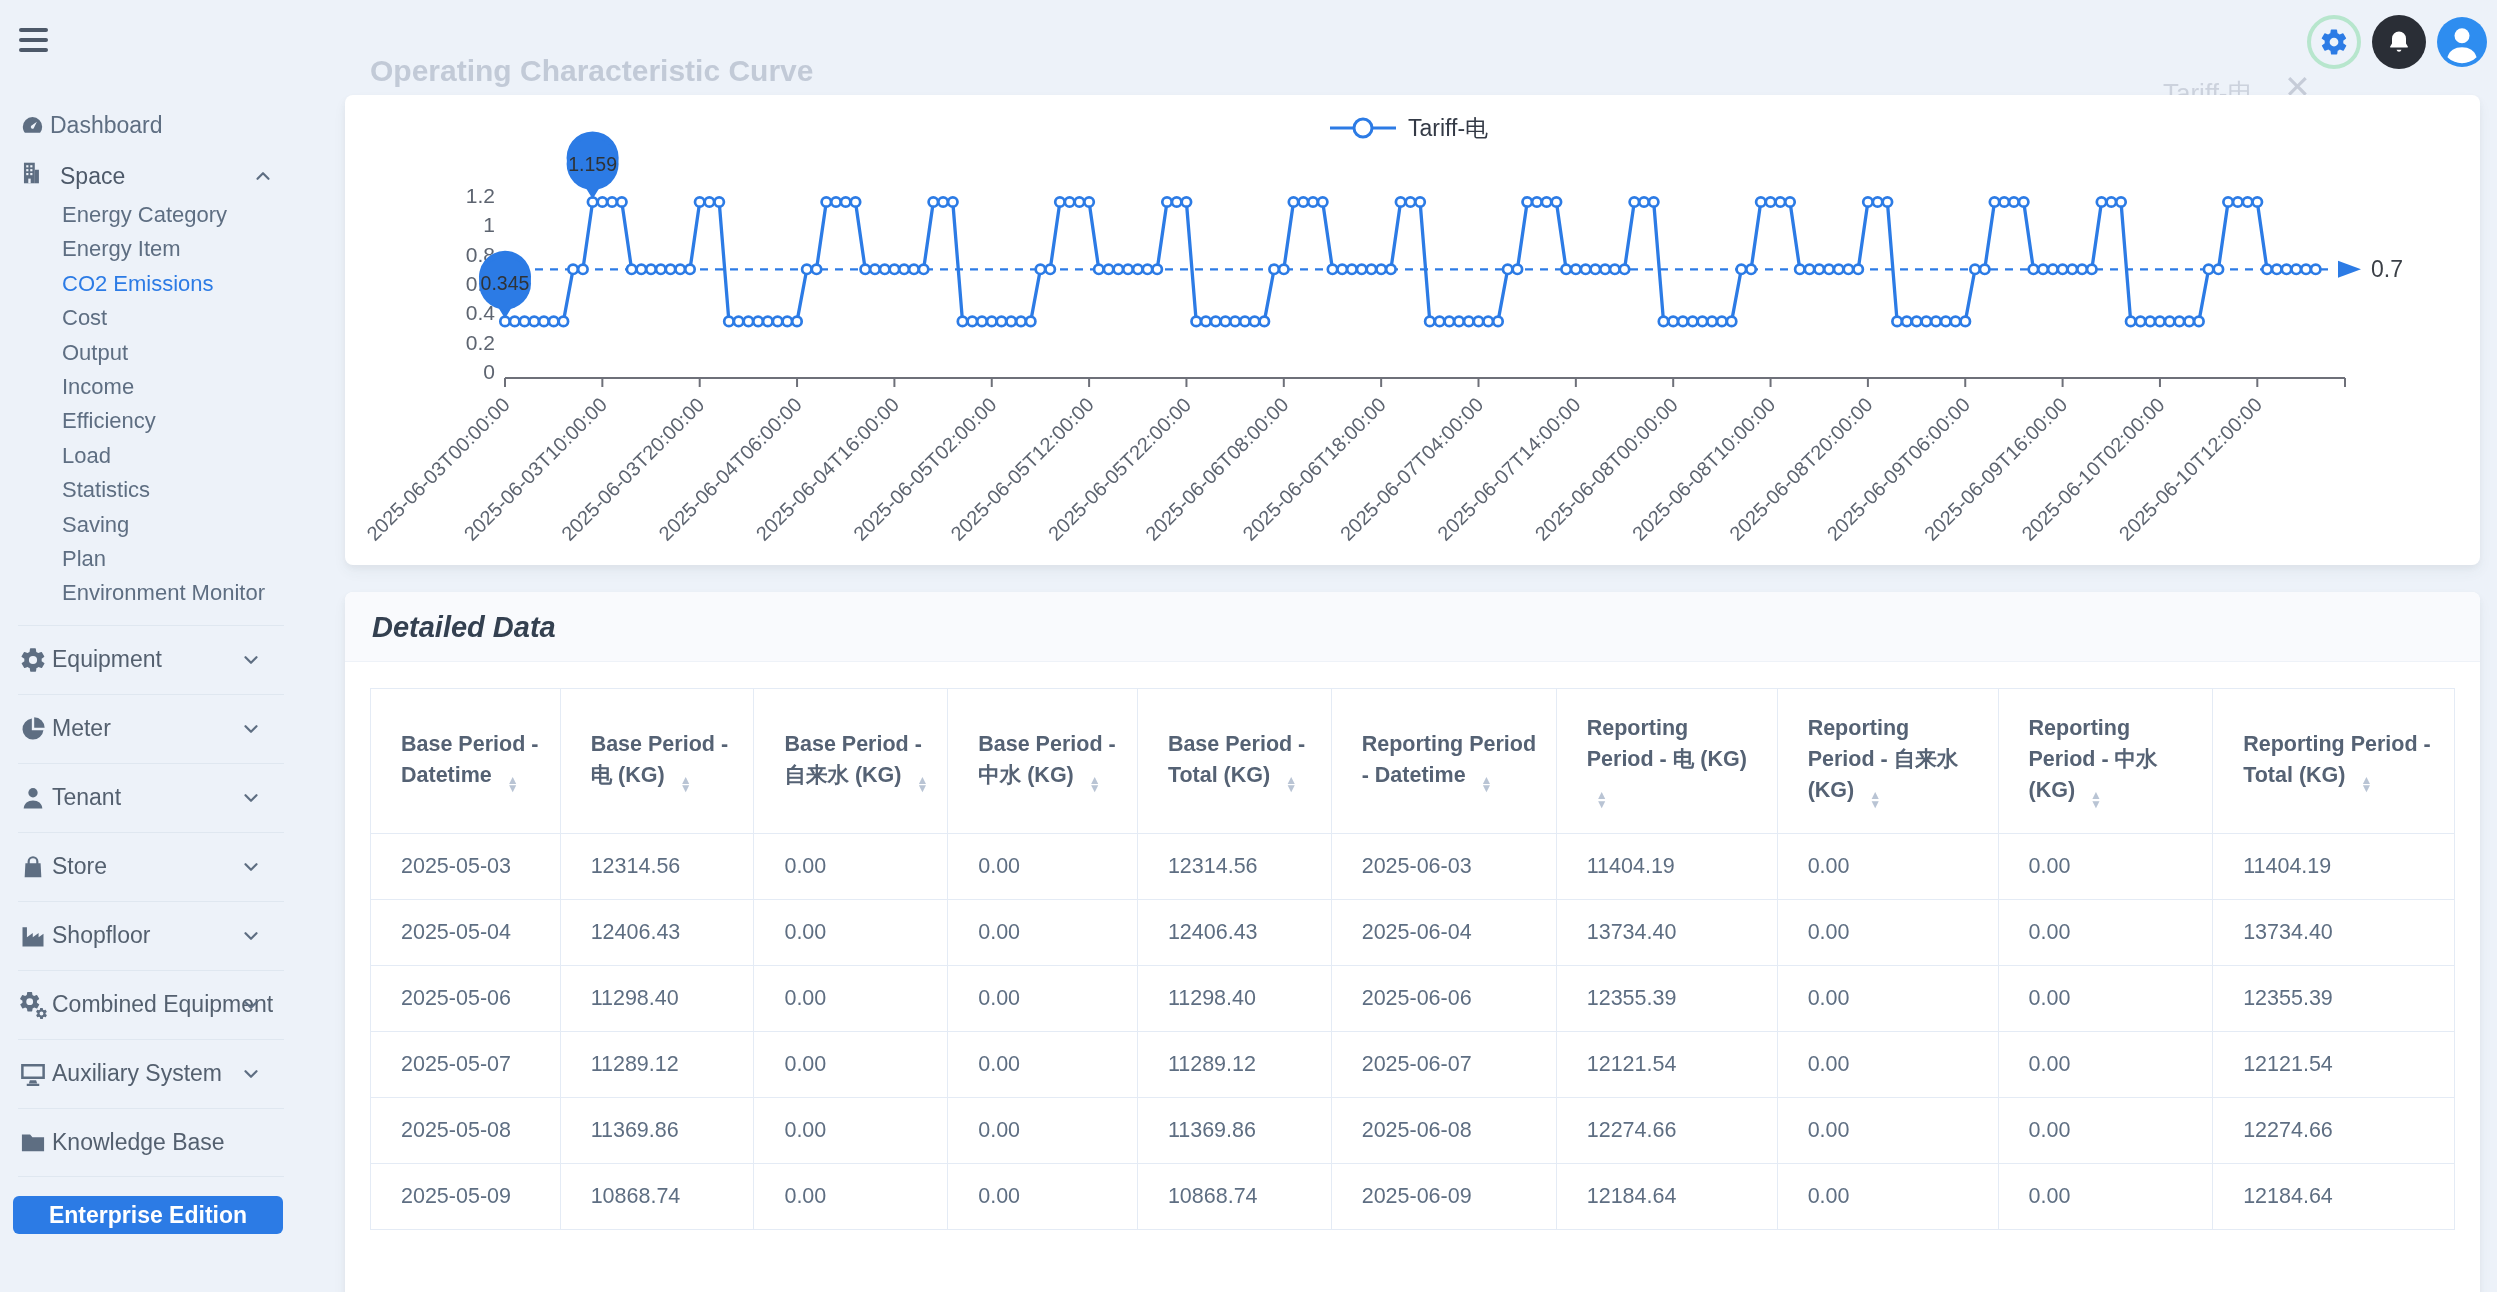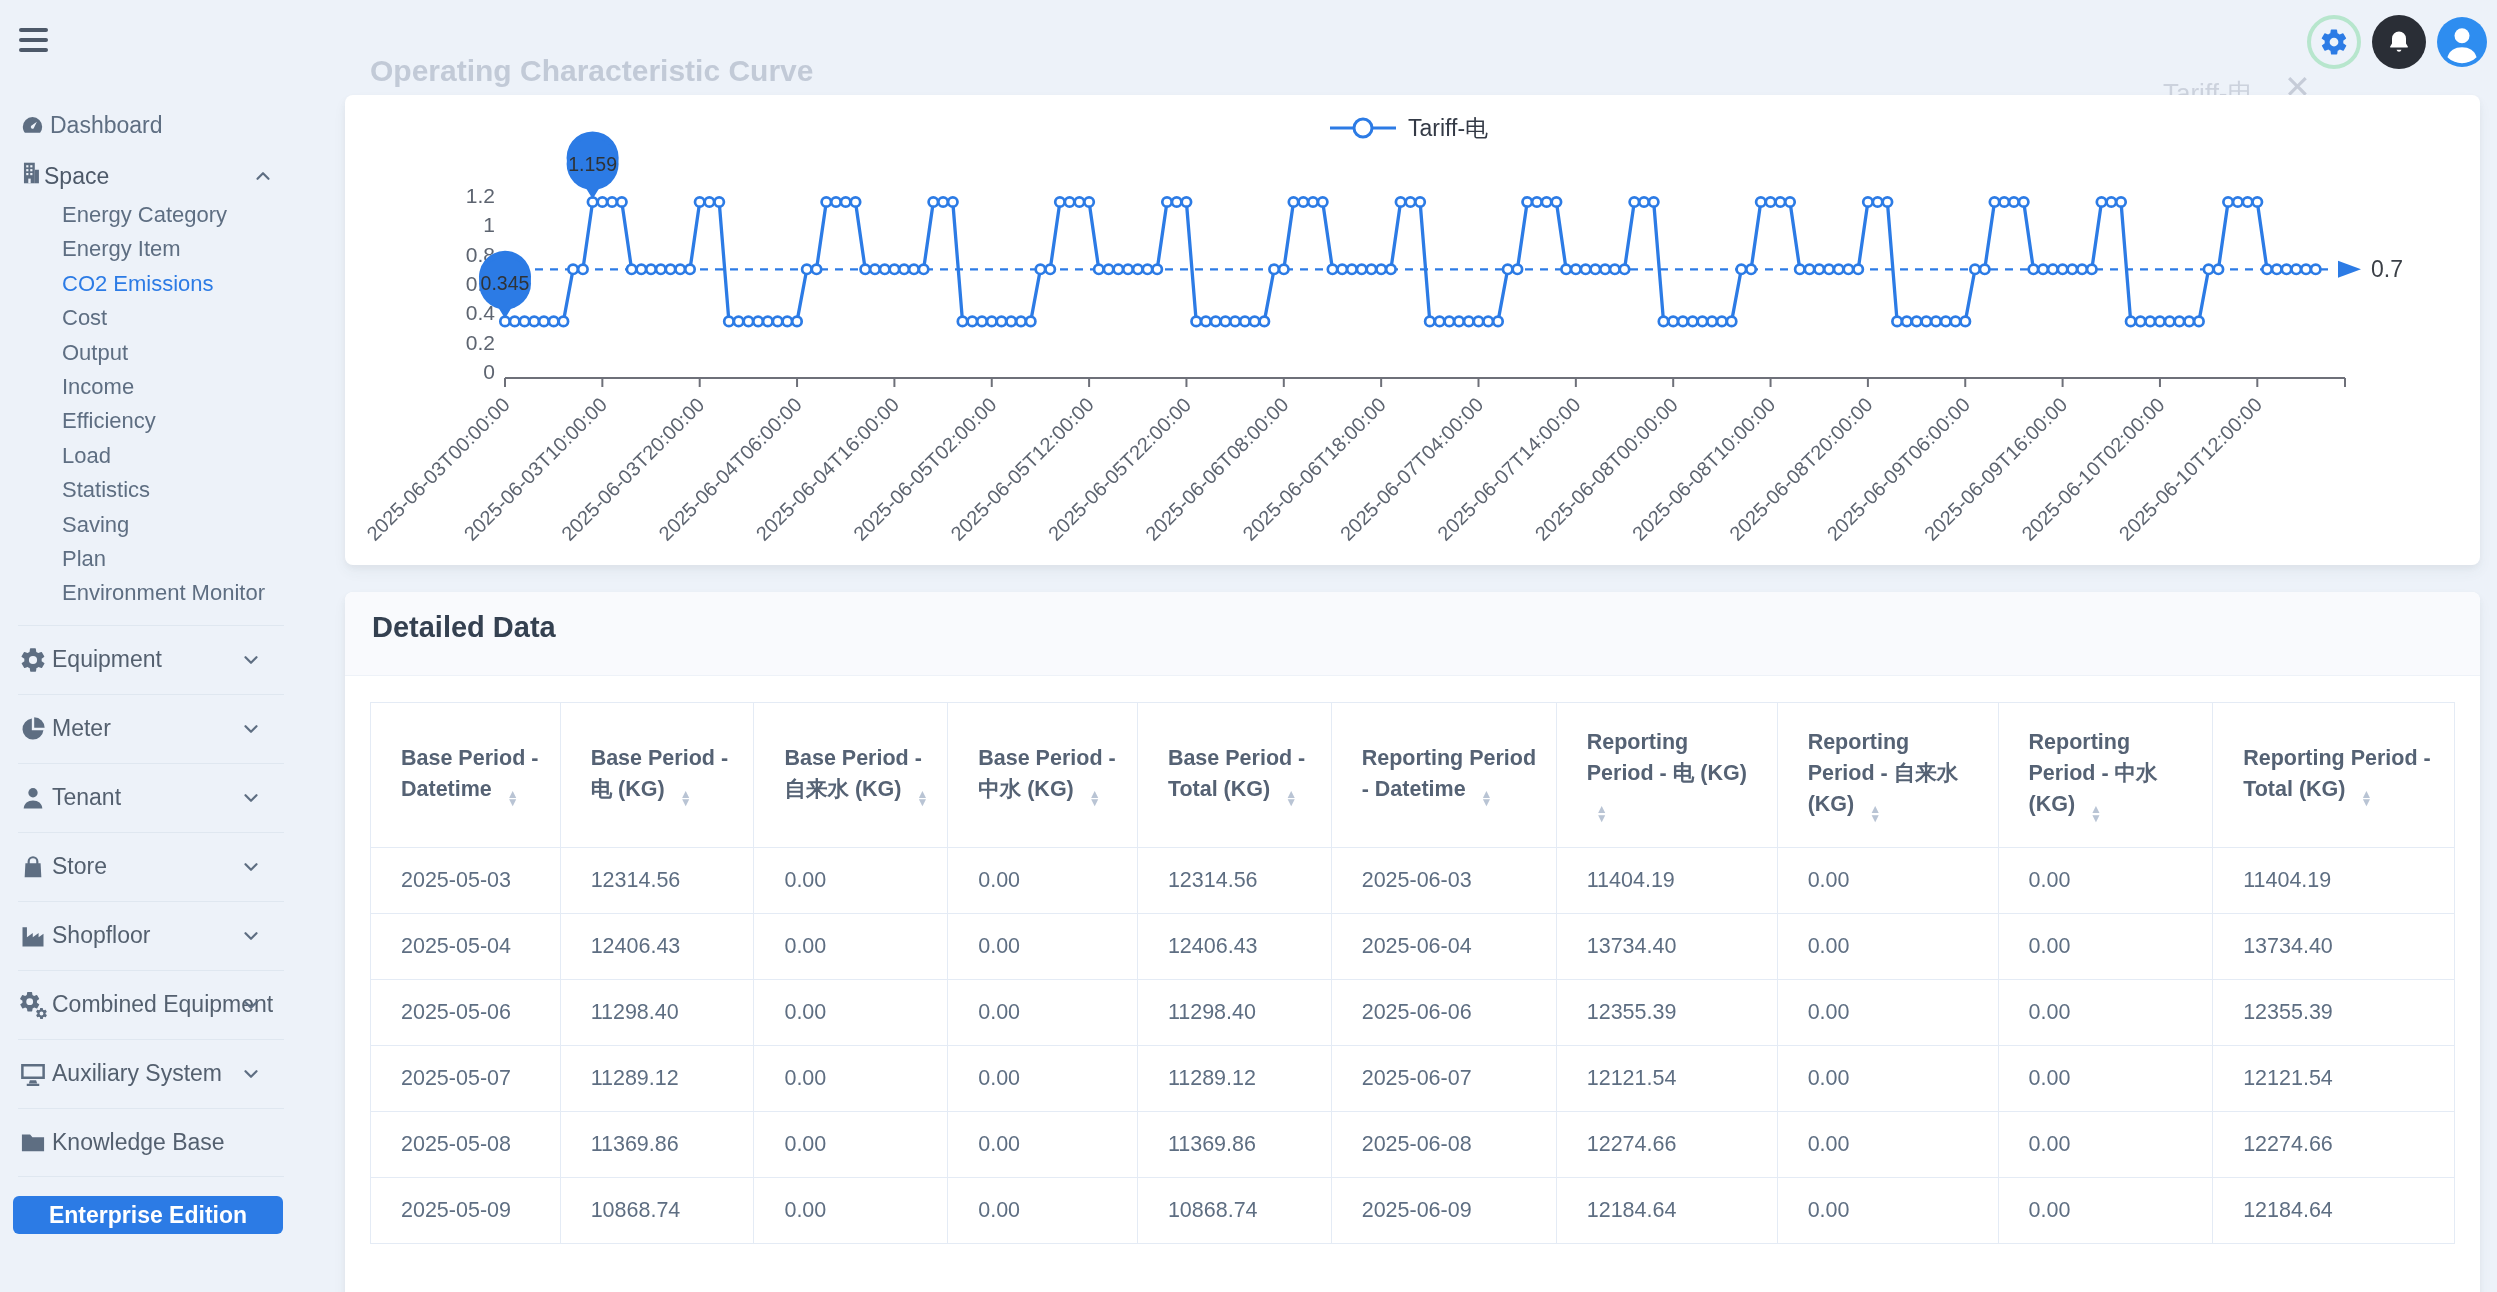--- a/index.html
+++ b/index.html
@@ -11,21 +11,21 @@
   
   .sidebar { position:absolute; left:0; top:0; width:296px; height:1292px; z-index:3; }
   .brand-row { position:relative; height:82px; }
   .hamburger { position:absolute; left:19px; top:28px; width:29px; height:24px; display:flex; flex-direction:column; justify-content:space-between; cursor:pointer; }
   .hamburger span { display:block; height:4px; border-radius:2px; background:#4d5969; }
   .logo { position:absolute; left:79px; top:8px; display:flex; align-items:center; gap:8px; cursor:pointer; }
   .logo-text { font-size:41px; font-weight:800; color:#2470e0; letter-spacing:-1px; }
   .nav { position:relative; padding:20px 0 0 18px; }
   .nav-item { display:flex; align-items:center; gap:4px; height:34px; margin-top:6px; font-size:23px; cursor:pointer; }
   .nav-item .ico { display:flex; width:28px; justify-content:center; }
-  .group-header { position:relative; display:flex; align-items:center; height:36px; margin-top:16px; font-size:23px; cursor:pointer; color:#4d5969; }
+  .group-header { position:relative; display:flex; align-items:center; gap:16px; height:36px; margin-top:16px; font-size:23px; cursor:pointer; color:#4d5969; }
   .chev { position:absolute; right:22px; top:50%; transform:translateY(-50%); display:flex; }
   .sub-list { padding:4px 0 0 0; }
   .sub-item { height:34.4px; line-height:34.4px; padding-left:44px; font-size:22px; color:#5e6e82; cursor:pointer; white-space:nowrap; }
   .sub-item.active { color:#2c7be5; }
   .groups { margin-top:14px; margin-right:12px; }
   .group-row { position:relative; display:flex; align-items:center; gap:4px; height:69px; border-top:1px solid #dfe7f0; font-size:23px; color:#54606f; cursor:pointer;text-align:right; }
   .group-row:last-child { border-bottom:1px solid #dfe7f0; }
   .group-row .ico { display:flex; width:30px; justify-content:center; }
   .enterprise { position:absolute; left:13px; top:1196px; width:270px; height:38px; background:#2c7be5; border:none; border-radius:6px; color:#fff; font-size:23px; font-weight:700; font-family:inherit; cursor:pointer; }
 
@@ -39,21 +39,21 @@
   .top-icons { position:absolute; right:10px; top:15px; display:flex; align-items:center; gap:11px; z-index:4; }
   .icon-btn { border-radius:50%; display:flex; align-items:center; justify-content:center; cursor:pointer; }
   .gear-btn { width:54px; height:54px; border:4px solid #b7e6cd; background:transparent; }
   .bell-btn { width:54px; height:54px; background:#2a2e36; }
   .avatar-btn { width:50px; height:50px; background:#2e8df0; }
 
   .card { position:absolute; left:49px; right:17px; background:#fff; border-radius:8px; box-shadow:0 7px 14px 0 rgba(65,69,88,.05), 0 3px 6px 0 rgba(0,0,0,.04); z-index:2; }
   .chart-card { top:95px; height:470px; }
   .chart-card svg { position:absolute; left:0; top:0; }
   .table-card { top:592px; height:780px; overflow:hidden; }
-  .card-header { background:#f9fafd; border-bottom:1px solid #eef2f8; border-radius:8px 8px 0 0; padding:19px 30px 31px 27px; }
+  .card-header { background:#f9fafd; border-bottom:1px solid #eef2f8; border-radius:8px 8px 0 0; padding:19px 30px 17px 27px;font-style:italic; }
   .card-header h2 { font-size:29px; font-weight:600; color:#344050; }
   .table-wrap { padding:26px 25px 0 25px; }
   table { width:100%; border-collapse:collapse; table-layout:fixed; }
   th, td { border:1px solid #e4ebf5; text-align:left; font-size:21.5px; }
   th { padding:24px 16px 24px 30px; font-weight:600; color:#556274; line-height:1.45; vertical-align:middle; }
   td { padding:20px 16px 20px 30px; color:#5e6e82; height:65px; }
   .sort { display:inline-flex; flex-direction:column; align-items:center; margin-left:9px; vertical-align:-2px; color:#b9c4d4; font-size:12px; line-height:.72; }
   .sort i { font-style:normal; }
 </style>
 </head>

